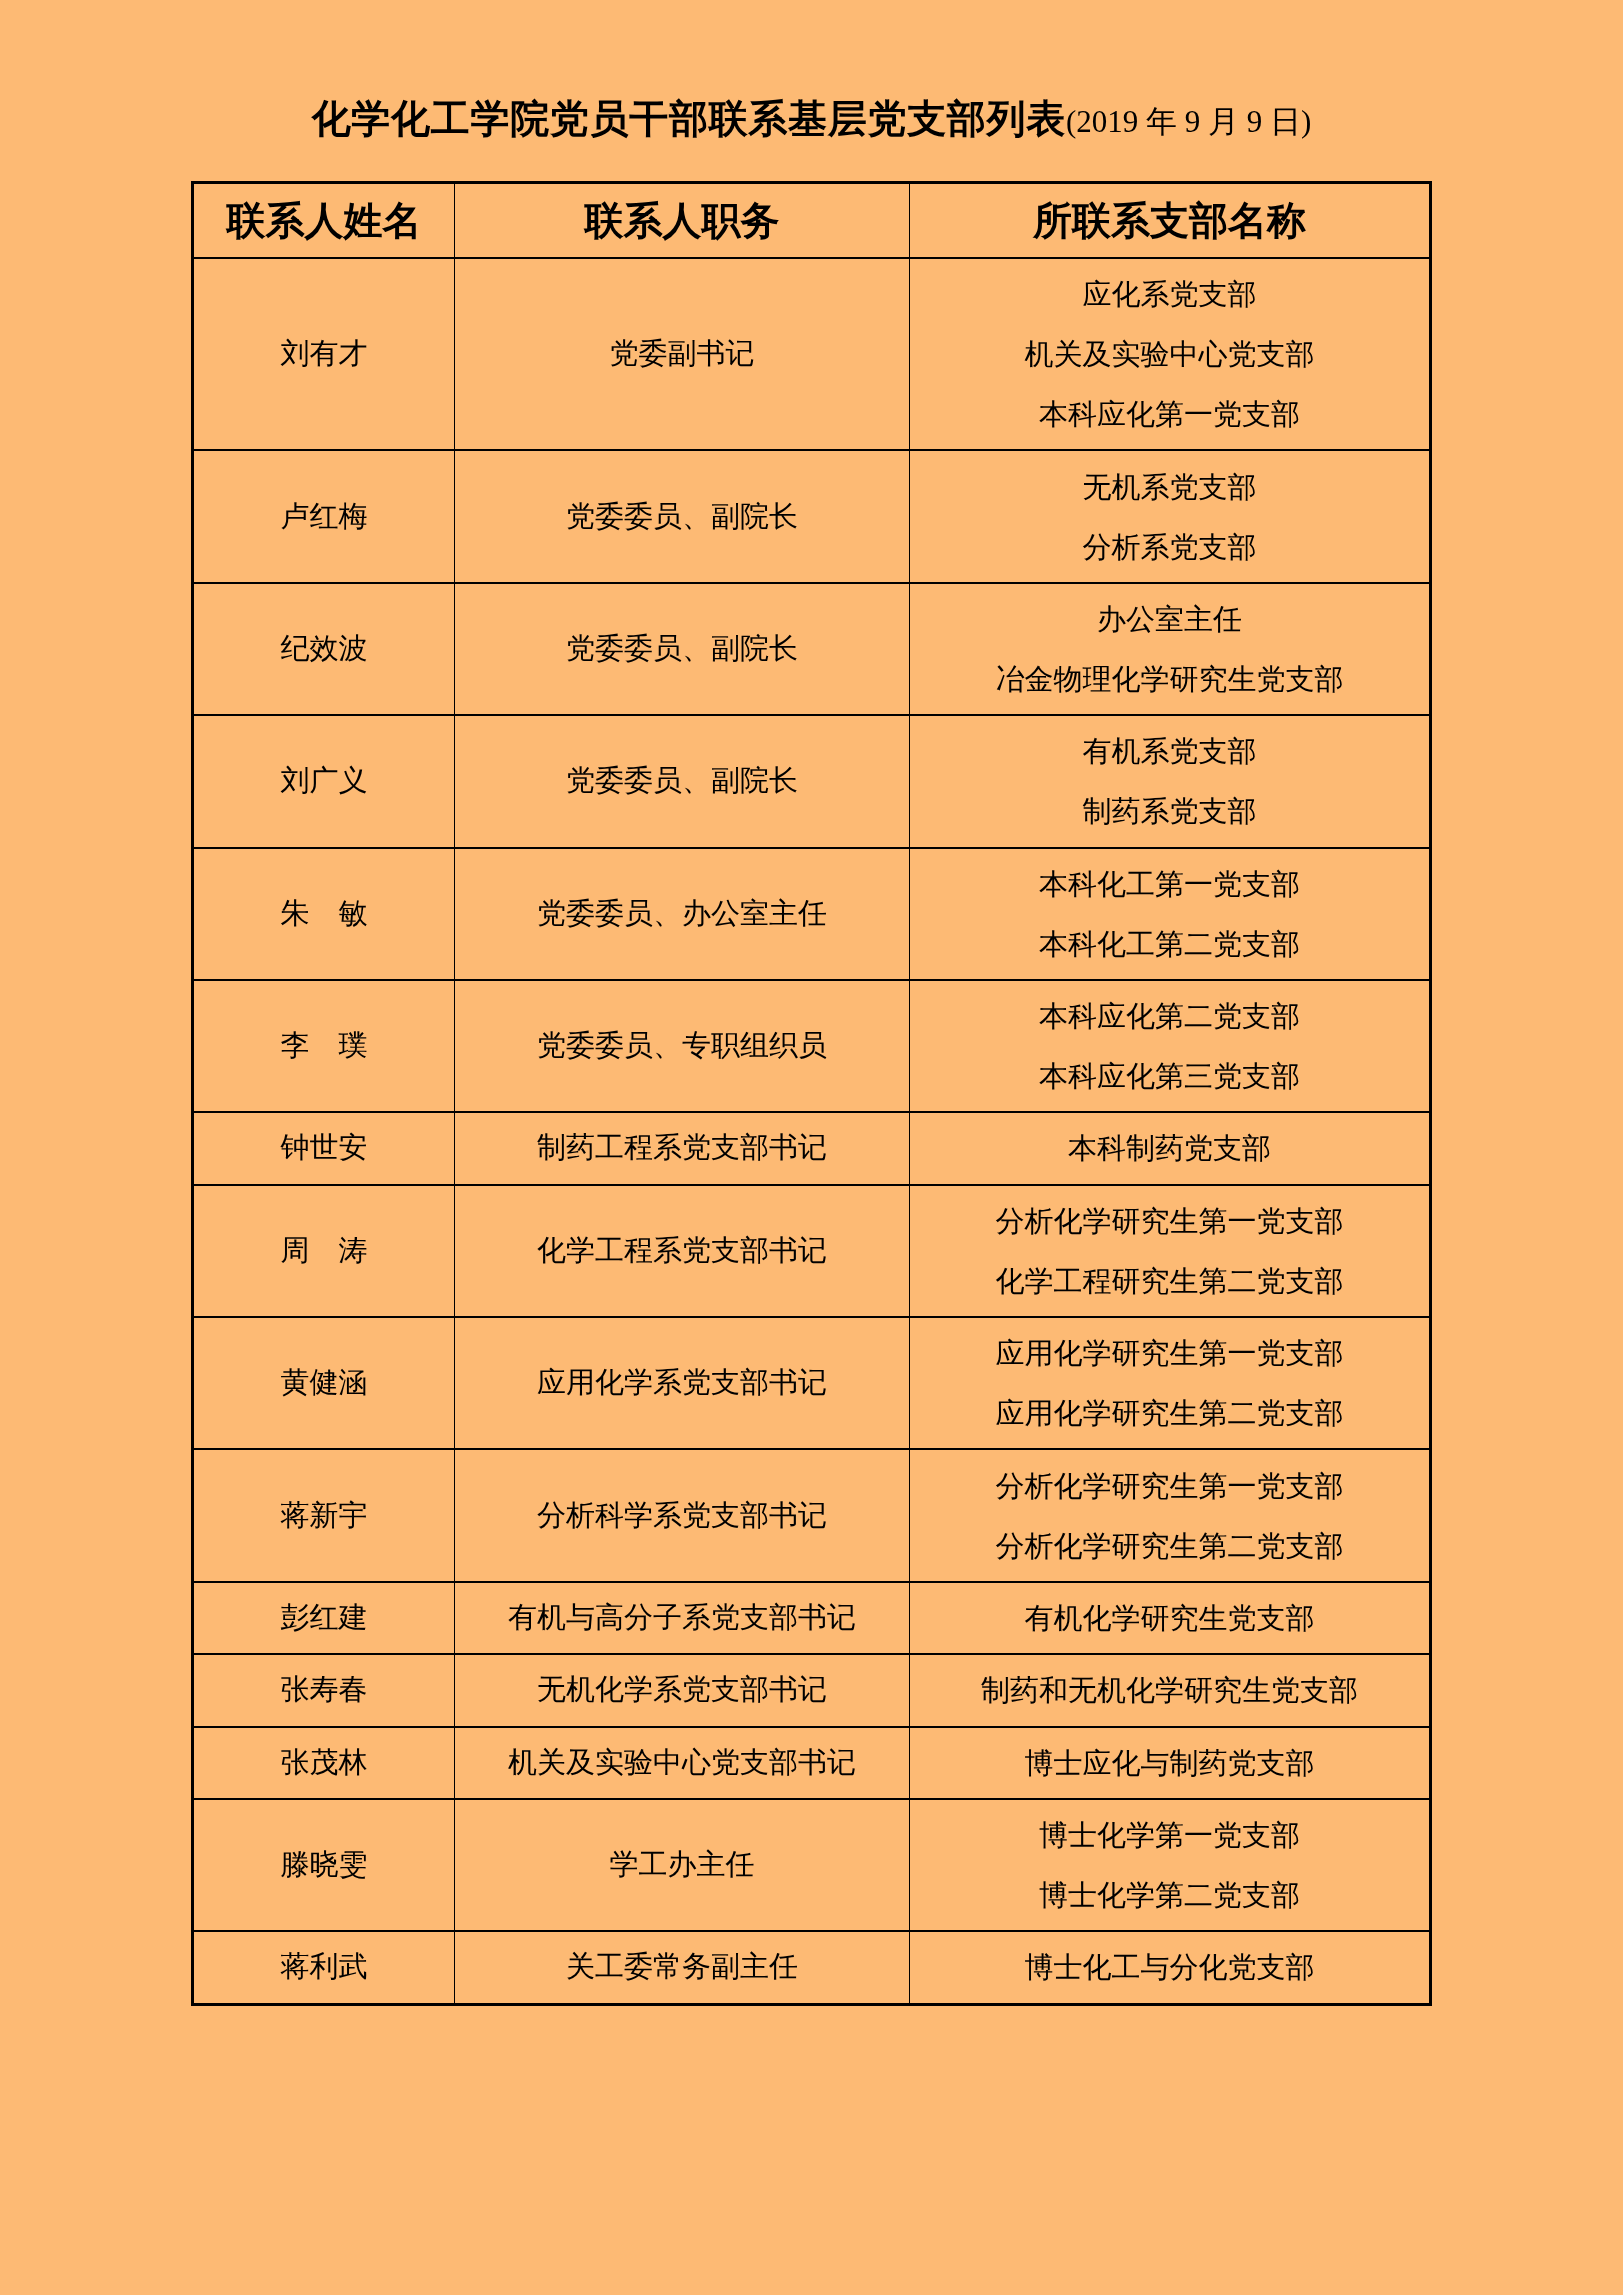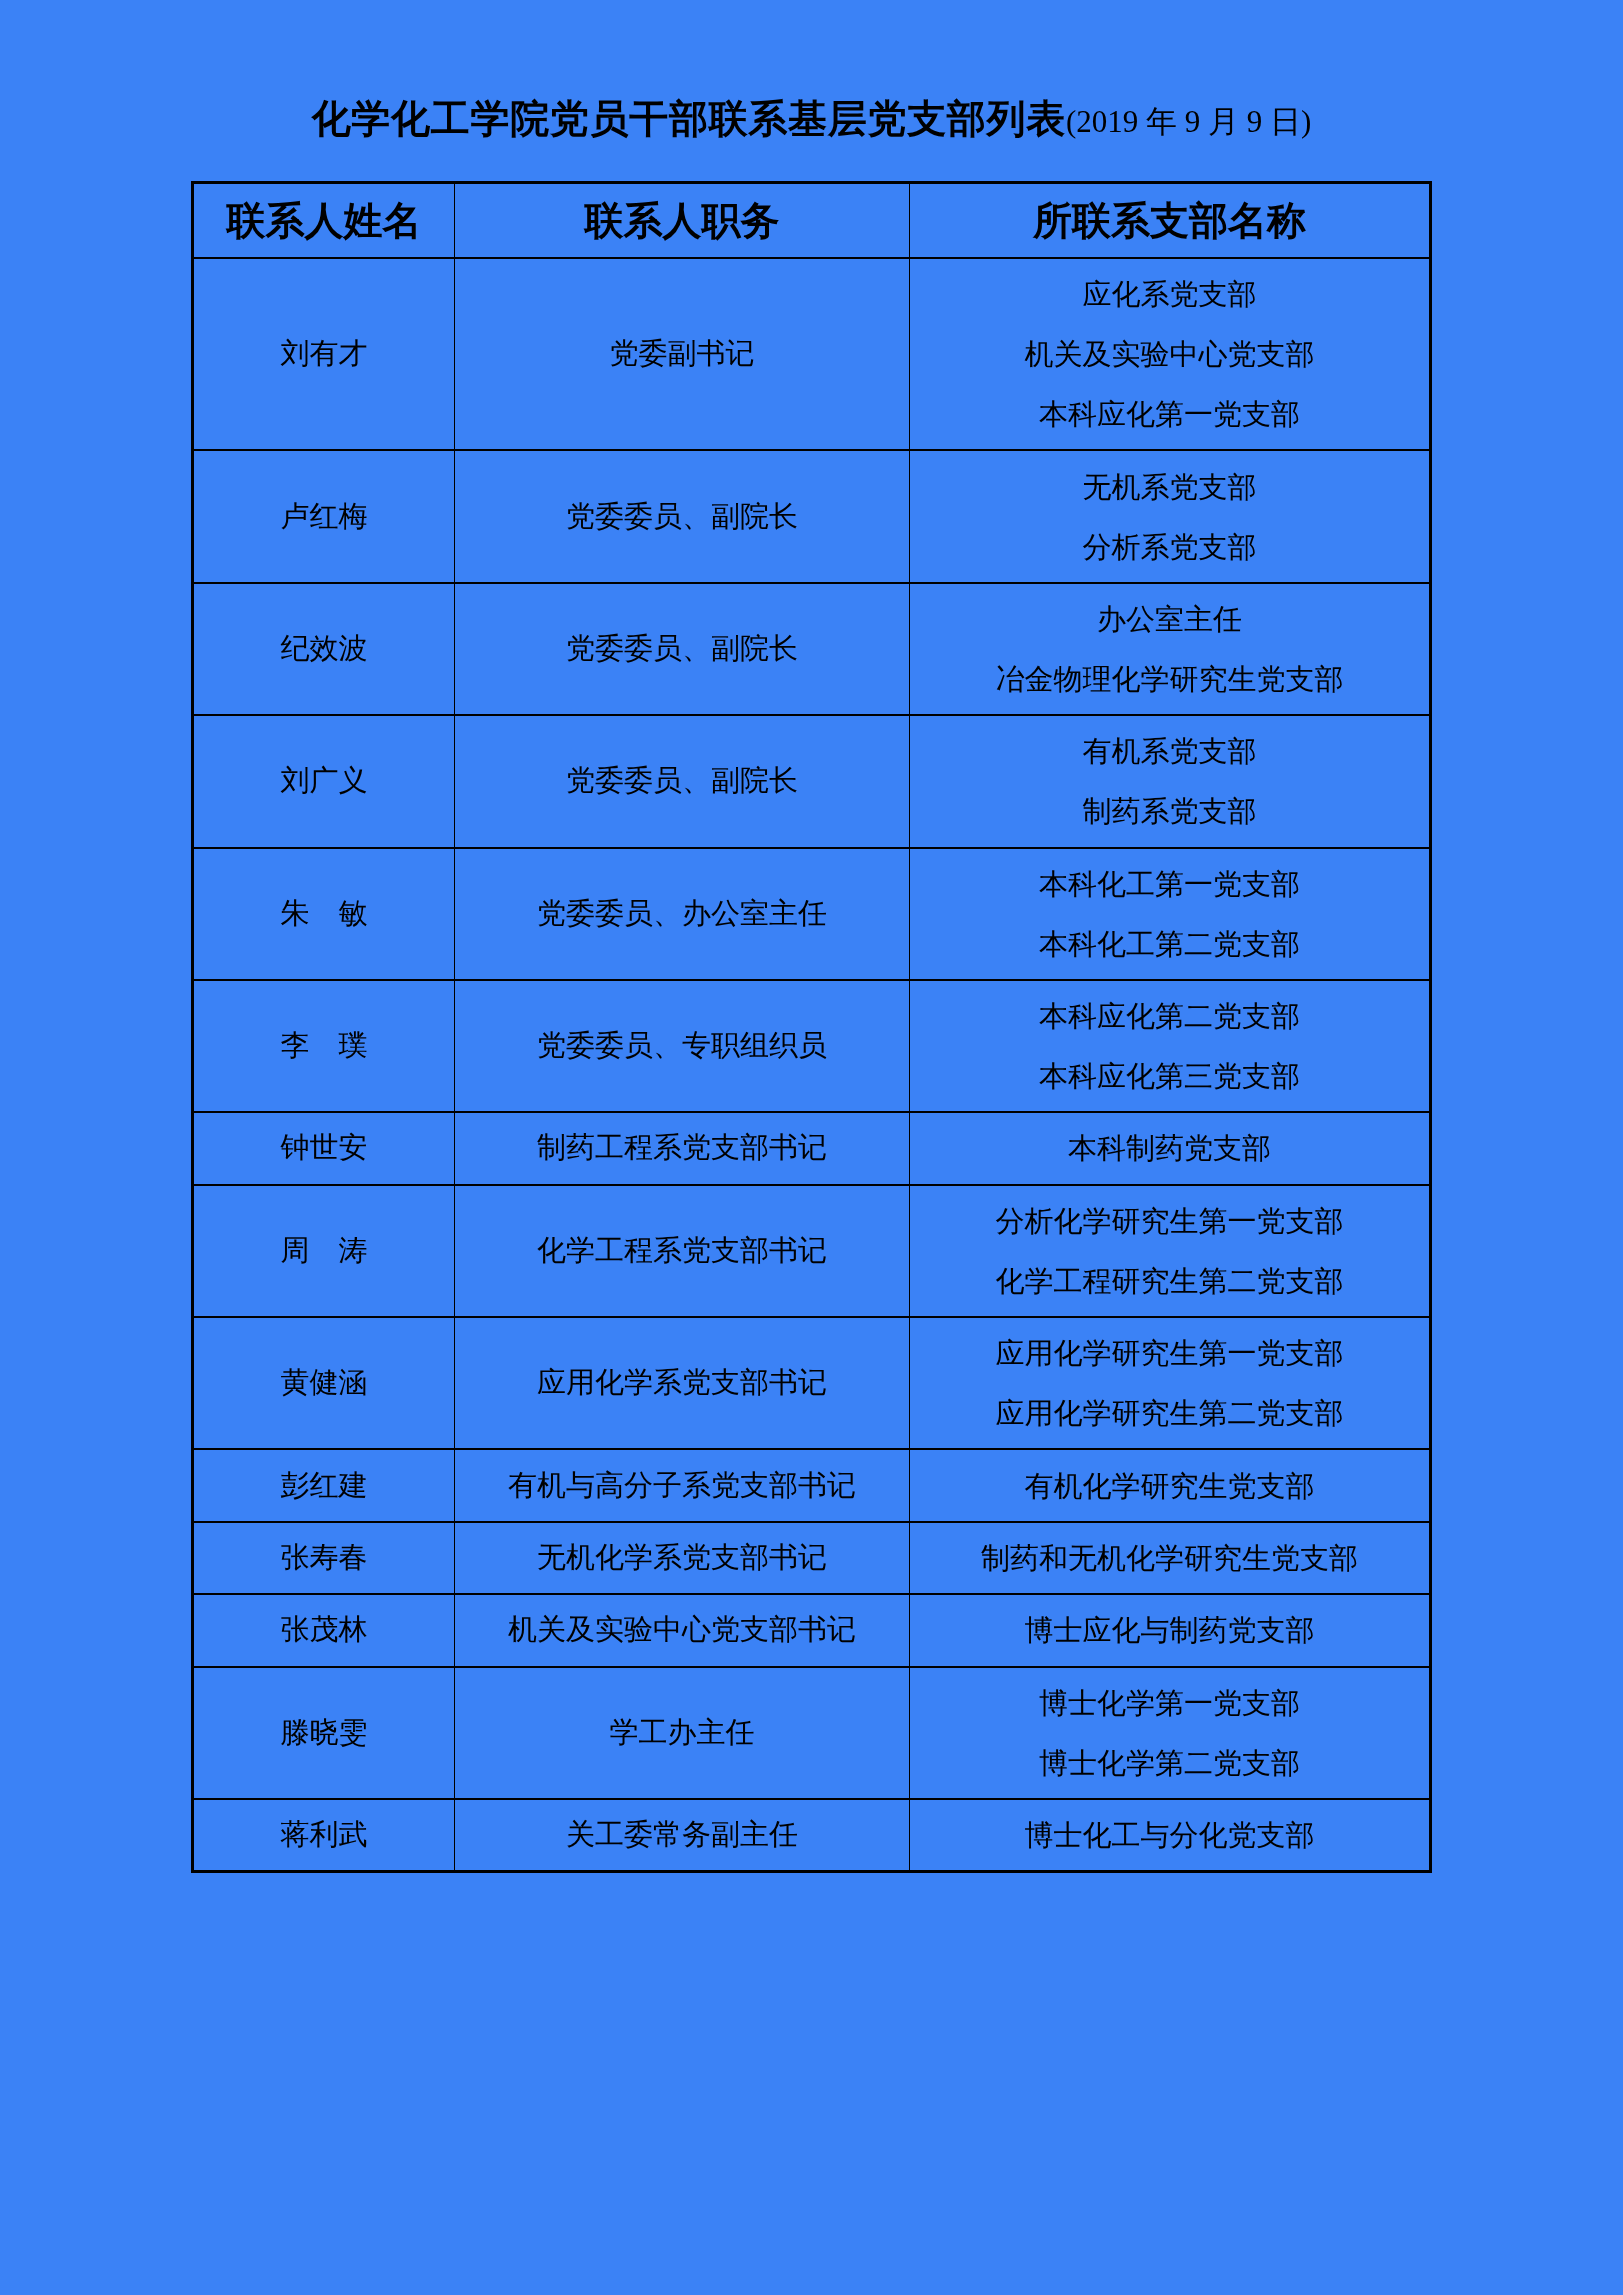--- a/index.html
+++ b/index.html
@@ -10,21 +10,21 @@
   body {
     width: 1623px;
     height: 2295px;
     font-family: "Liberation Serif", "DejaVu Serif", serif;
     color: #000000;
   }
   .page {
     position: relative;
     width: 1623px;
     height: 2295px;
-    background: #3b82f6;
+    background: #fdba74;
     overflow: hidden;
   }
   .doc-title {
     padding-top: 92px;
     text-align: center;
     white-space: nowrap;
   }
   .doc-title .main {
     font-weight: bold;
     font-size: 39px;
@@ -170,20 +170,28 @@
 
   <tr>
     <td class="name-cell">黄健涵</td>
     <td class="pos-cell">应用化学系党支部书记</td>
     <td class="branch-cell">
             <div class="branch-line">应用化学研究生第一党支部</div>
             <div class="branch-line">应用化学研究生第二党支部</div>
           </td>
   </tr>
 
+  <tr>
+    <td class="name-cell">蒋新宇</td>
+    <td class="pos-cell">分析科学系党支部书记</td>
+    <td class="branch-cell">
+            <div class="branch-line">分析化学研究生第一党支部</div>
+            <div class="branch-line">分析化学研究生第二党支部</div>
+          </td>
+  </tr>
 
   <tr>
     <td class="name-cell">彭红建</td>
     <td class="pos-cell">有机与高分子系党支部书记</td>
     <td class="branch-cell">
             <div class="branch-line">有机化学研究生党支部</div>
           </td>
   </tr>
 
   <tr>

